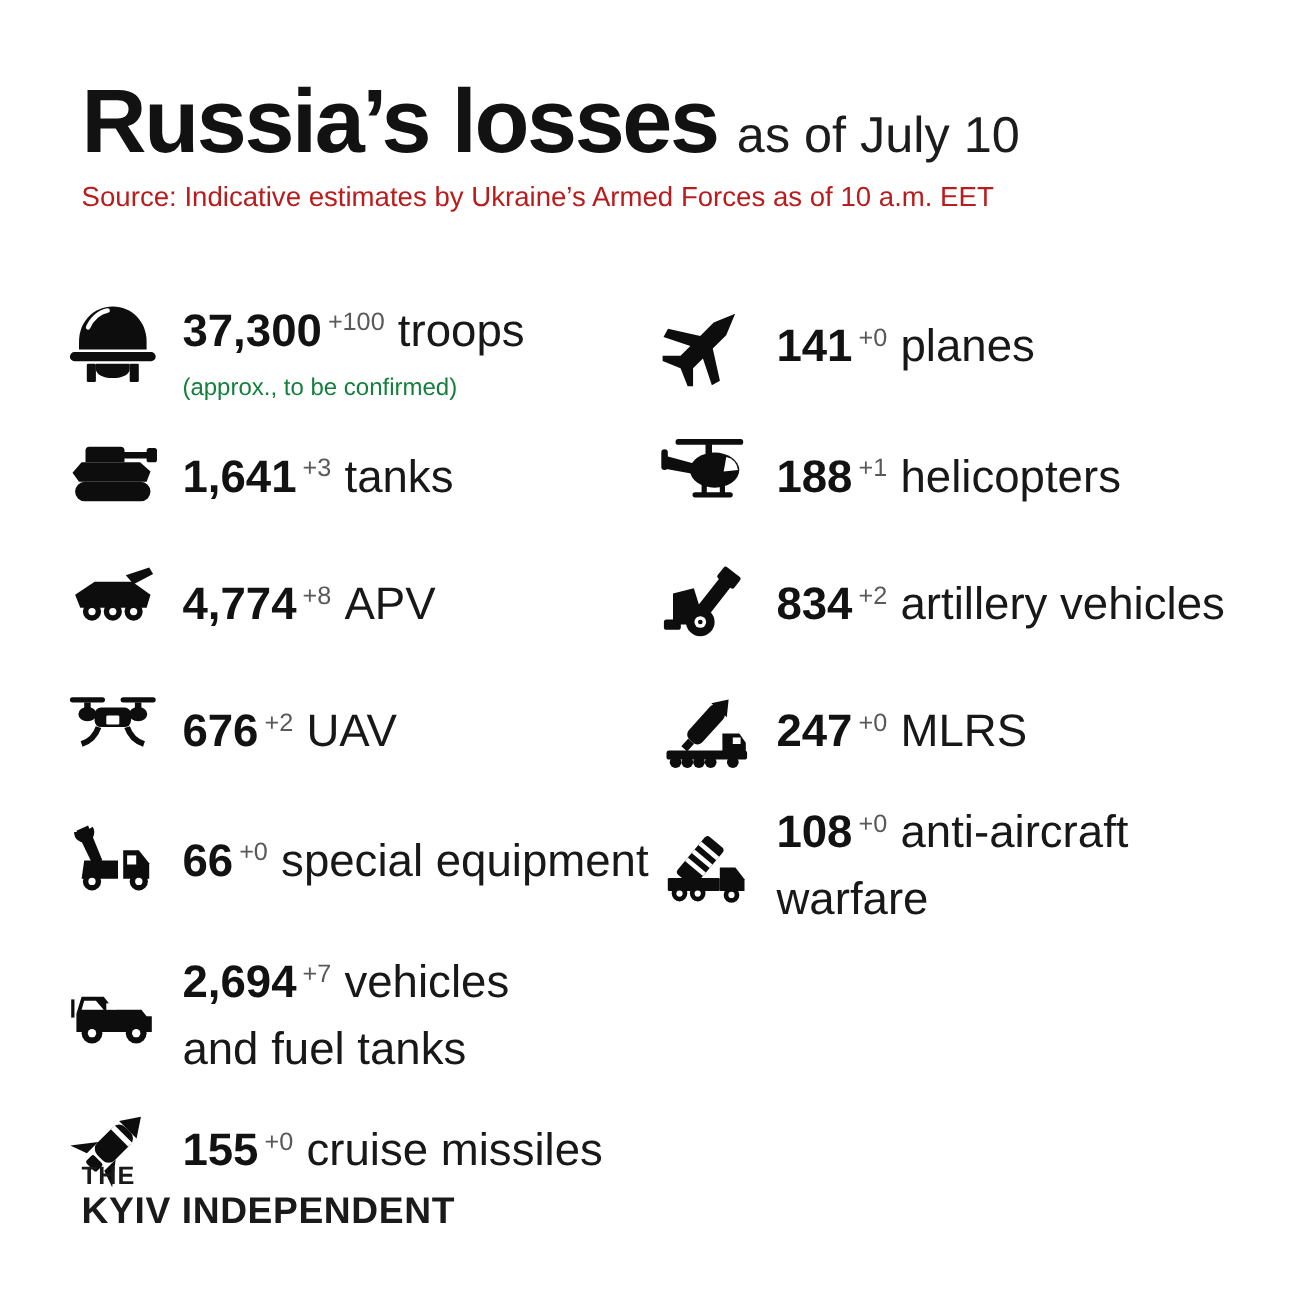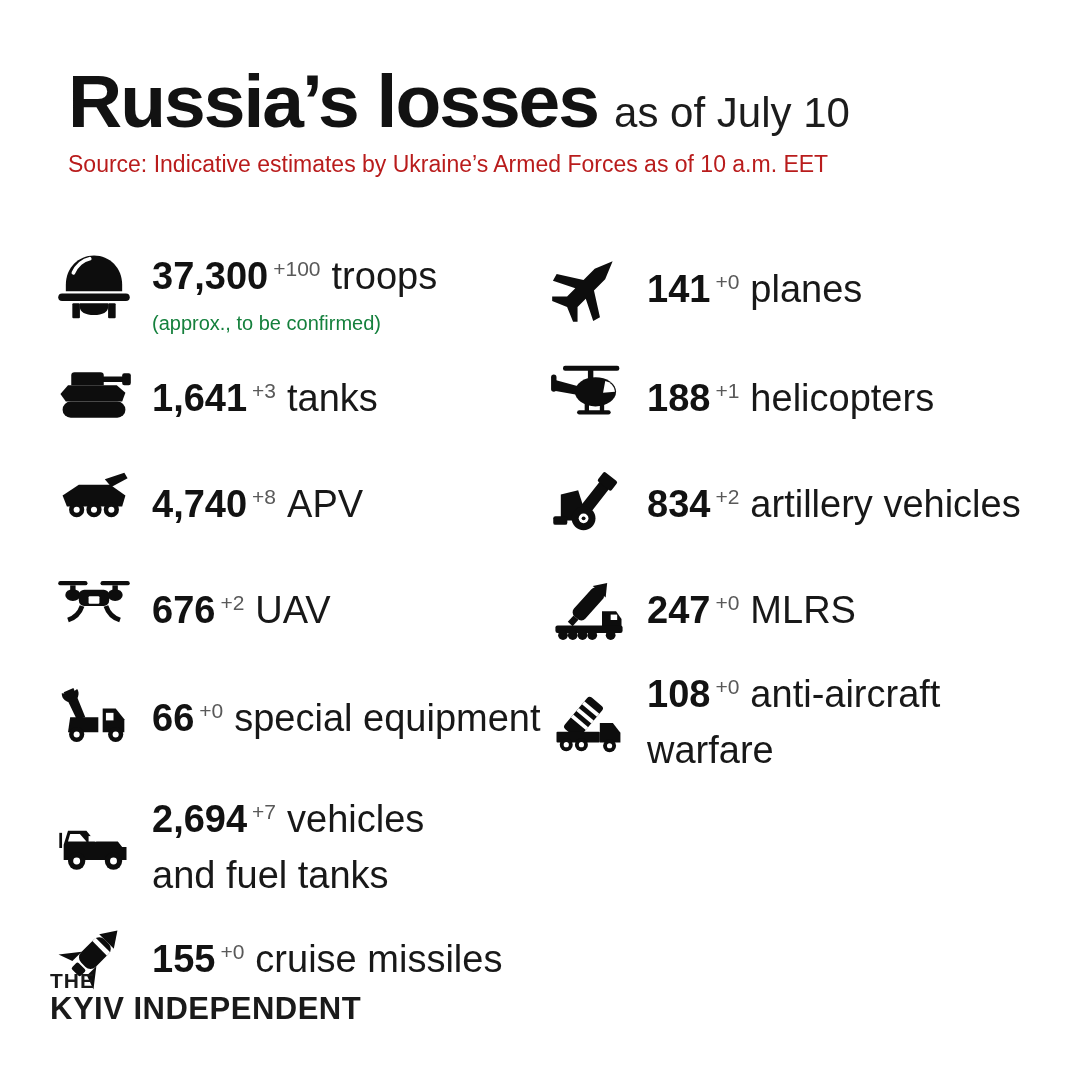--- a/index.html
+++ b/index.html
@@ -46,21 +46,21 @@
     font-size:21px; font-weight:400; color:#595959;
     position:relative; top:-13px; margin-left:5px; margin-right:11px;
     letter-spacing:0;
   }
   .lbl { font-size:38px; font-weight:400; color:#181818; }
   .line2 { font-size:38px; font-weight:400; color:#181818; line-height:48px; }
   .line2:empty { display:none; }
   .note { font-size:20px; color:#15803d; margin-top:4px; }
   .note:empty { display:none; }
   
-  .logo { position:absolute; left:50px; top:970px; color:#1a1a1a; }
+  .logo { position:absolute; left:68px; top:970px; color:#1a1a1a; }
   .logo-the { font-size:21px; font-weight:800; letter-spacing:1px; line-height:1.0; }
   .logo-main { font-size:31px; font-weight:800; letter-spacing:0.5px; line-height:1.15; }
 </style>
 </head>
 <body>
 
 <div class="canvas">
 
   <div class="header">
     <div class="titleline">
@@ -151,21 +151,21 @@
           <circle cx="20" cy="44" r="7"></circle>
             <circle cx="36" cy="44" r="7"></circle>
             <circle cx="52" cy="44" r="7"></circle>
           <circle cx="20" cy="44" r="2.8" fill="#fff"></circle>
             <circle cx="36" cy="44" r="2.8" fill="#fff"></circle>
             <circle cx="52" cy="44" r="2.8" fill="#fff"></circle>
         </svg>
       </span>
       <div class="txt">
         <div class="statline">
-          <span class="num">4,740</span><span class="delta">+8</span><span class="lbl">APV</span>
+          <span class="num">4,774</span><span class="delta">+8</span><span class="lbl">APV</span>
         </div>
       </div>
     </div>
 
 
     <div class="stat">
       <span class="iconbox">
         <svg viewBox="0 0 72 72" width="78" height="78">
           <g transform="rotate(38 32 44)">
             <rect x="27" y="14" width="11" height="32" rx="2"></rect>

